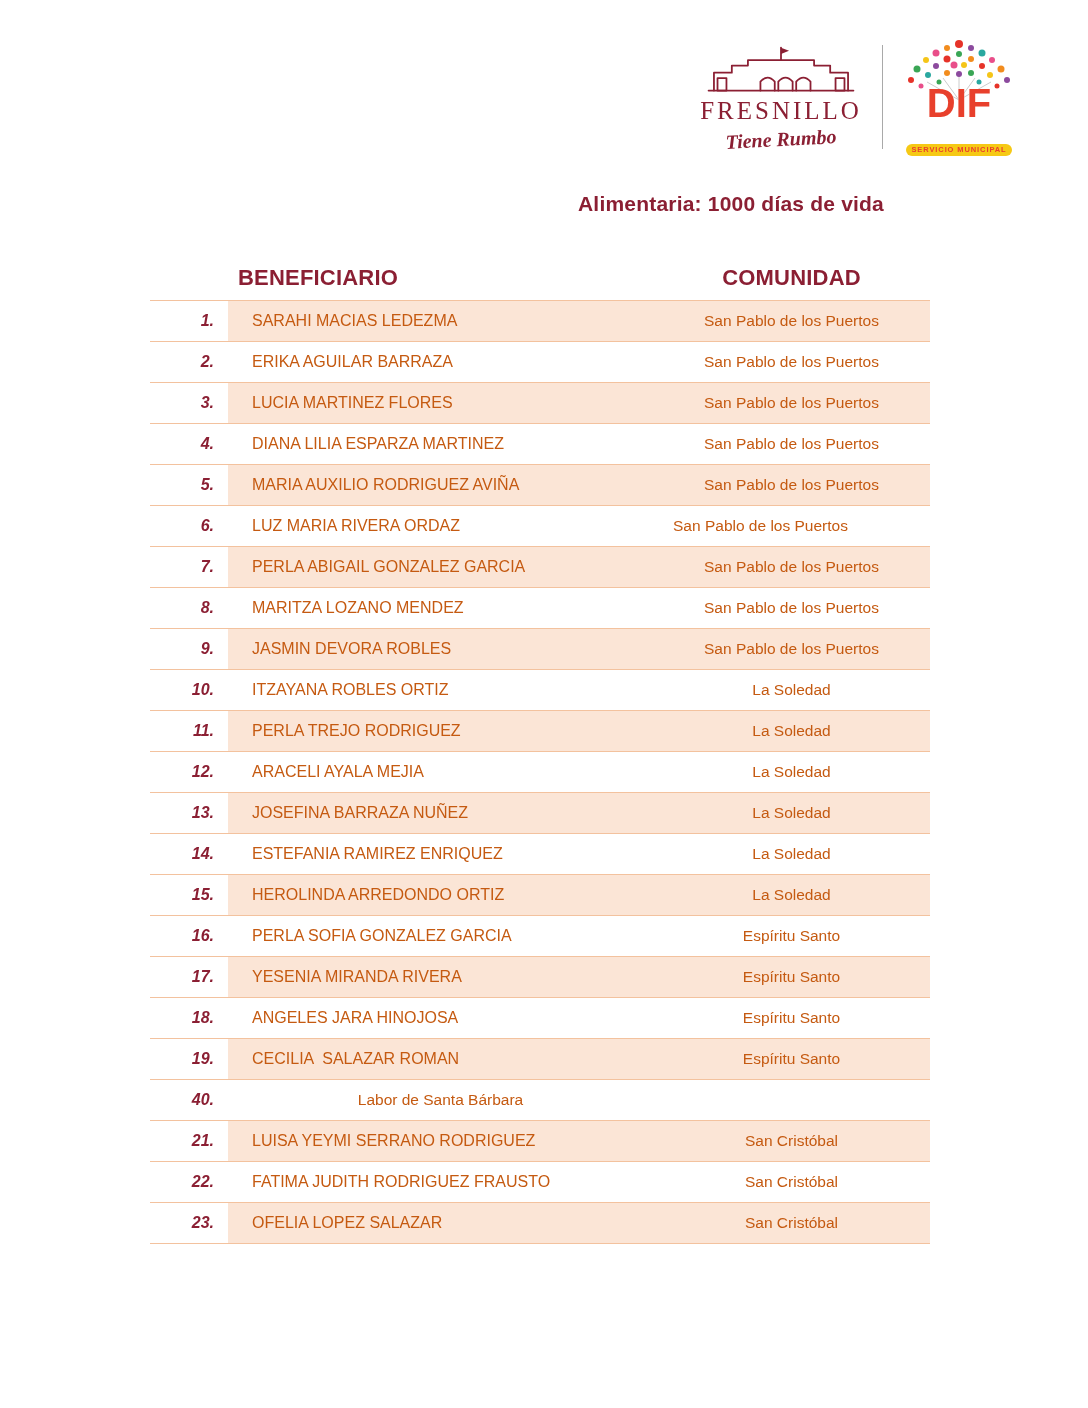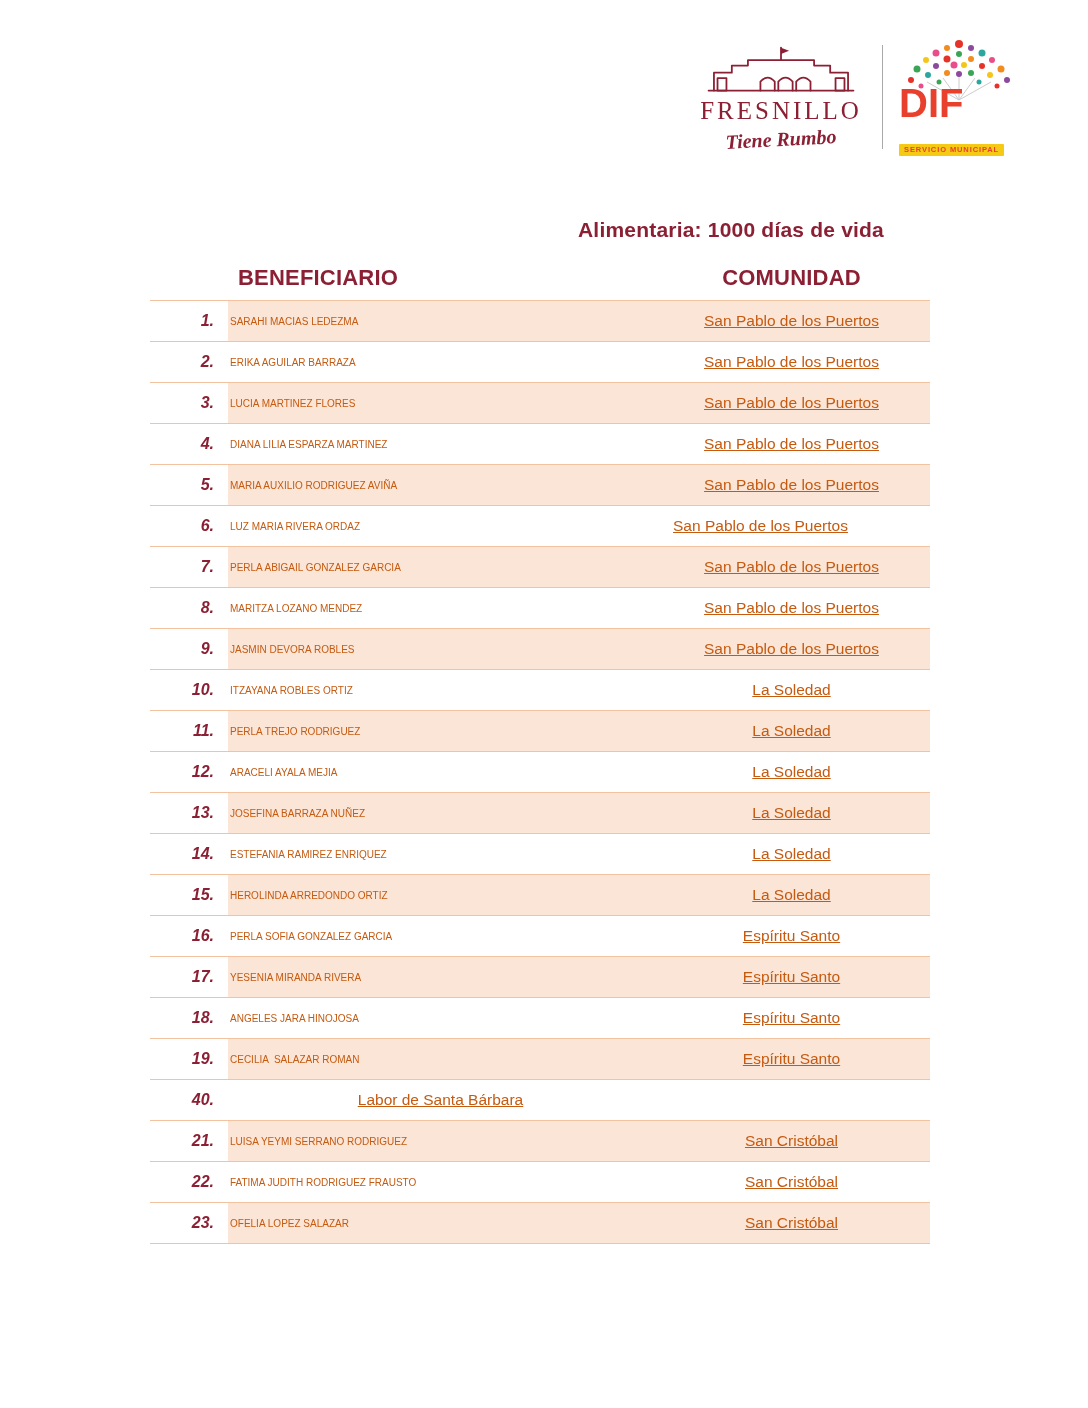--- a/index.html
+++ b/index.html
@@ -32,37 +32,37 @@
     font-size: 25px; letter-spacing: 3px; line-height: 1.05;
     color: var(--maroon); margin-top: 1px;
   }
   .fres-tag {
     font-family: "Liberation Serif", serif;
     font-style: italic; font-weight: bold;
     font-size: 20px; color: var(--maroon);
     transform: rotate(-3deg); margin-top: 4px;
   }
   .logo-sep { width: 1px; height: 104px; background: #a9a9a9; }
-  .dif { width: 120px; text-align: left; }
+  .dif { width: 120px; text-align: center; }
   .dif svg { display: block; margin: 0 auto; }
   .dif-name {
     font-size: 40px; font-weight: bold; line-height: 0.85;
     color: var(--dif-red); letter-spacing: 0px; margin-top: -16px;
     text-shadow: 0 0 1px #ffffff;
   }
   .dif-sub {
     display: inline-block; margin-top: 4px;
     background: var(--dif-yellow); color: var(--dif-red);
     font-size: 7.5px; font-weight: bold; letter-spacing: 0.9px;
-    padding: 1.5px 5px; border-radius: 1px;
+    padding: 1.5px 5px; border-radius: 6px;
   }
 
   
   .title {
-    position: absolute; top: 218px; left: 578px;
+    position: absolute; top: 192px; left: 578px;
     font-size: 21px; font-weight: bold; color: var(--maroon);
     letter-spacing: 0.2px;
   }
 
   
   .btable { position: absolute; top: 256px; left: 150px; width: 780px; }
   .thead {
     display: grid; grid-template-columns: 78px 425px 277px;
     height: 44px; align-items: center;
   }
@@ -79,27 +79,26 @@
     height: 41px; align-items: center;
     border-bottom: 1px solid var(--row-border);
   }
   .cell { height: 100%; display: flex; align-items: center; }
   .cell.num {
     justify-content: flex-end; padding-right: 14px;
     font-size: 16px; font-weight: bold; font-style: italic;
     color: var(--maroon); background: #ffffff;
   }
   .cell.name {
-    padding-left: 2px; font-size: 10px; color: var(--orange-text);
+    padding-left: 24px; font-size: 16px; color: var(--orange-text);
     white-space: pre-wrap;
   }
   .cell.community {
     justify-content: center; font-size: 15.5px; color: var(--orange-text);
     text-align: center;
-    text-decoration: underline;
   }
   .row.shaded .cell.name, .row.shaded .cell.community { background: var(--row-shade); }
   .cell.community.offset-left { transform: translateX(-31px); }
 </style>
 </head>
 <body>
 
 <div class="page">
 
   <header class="logo-bar">

